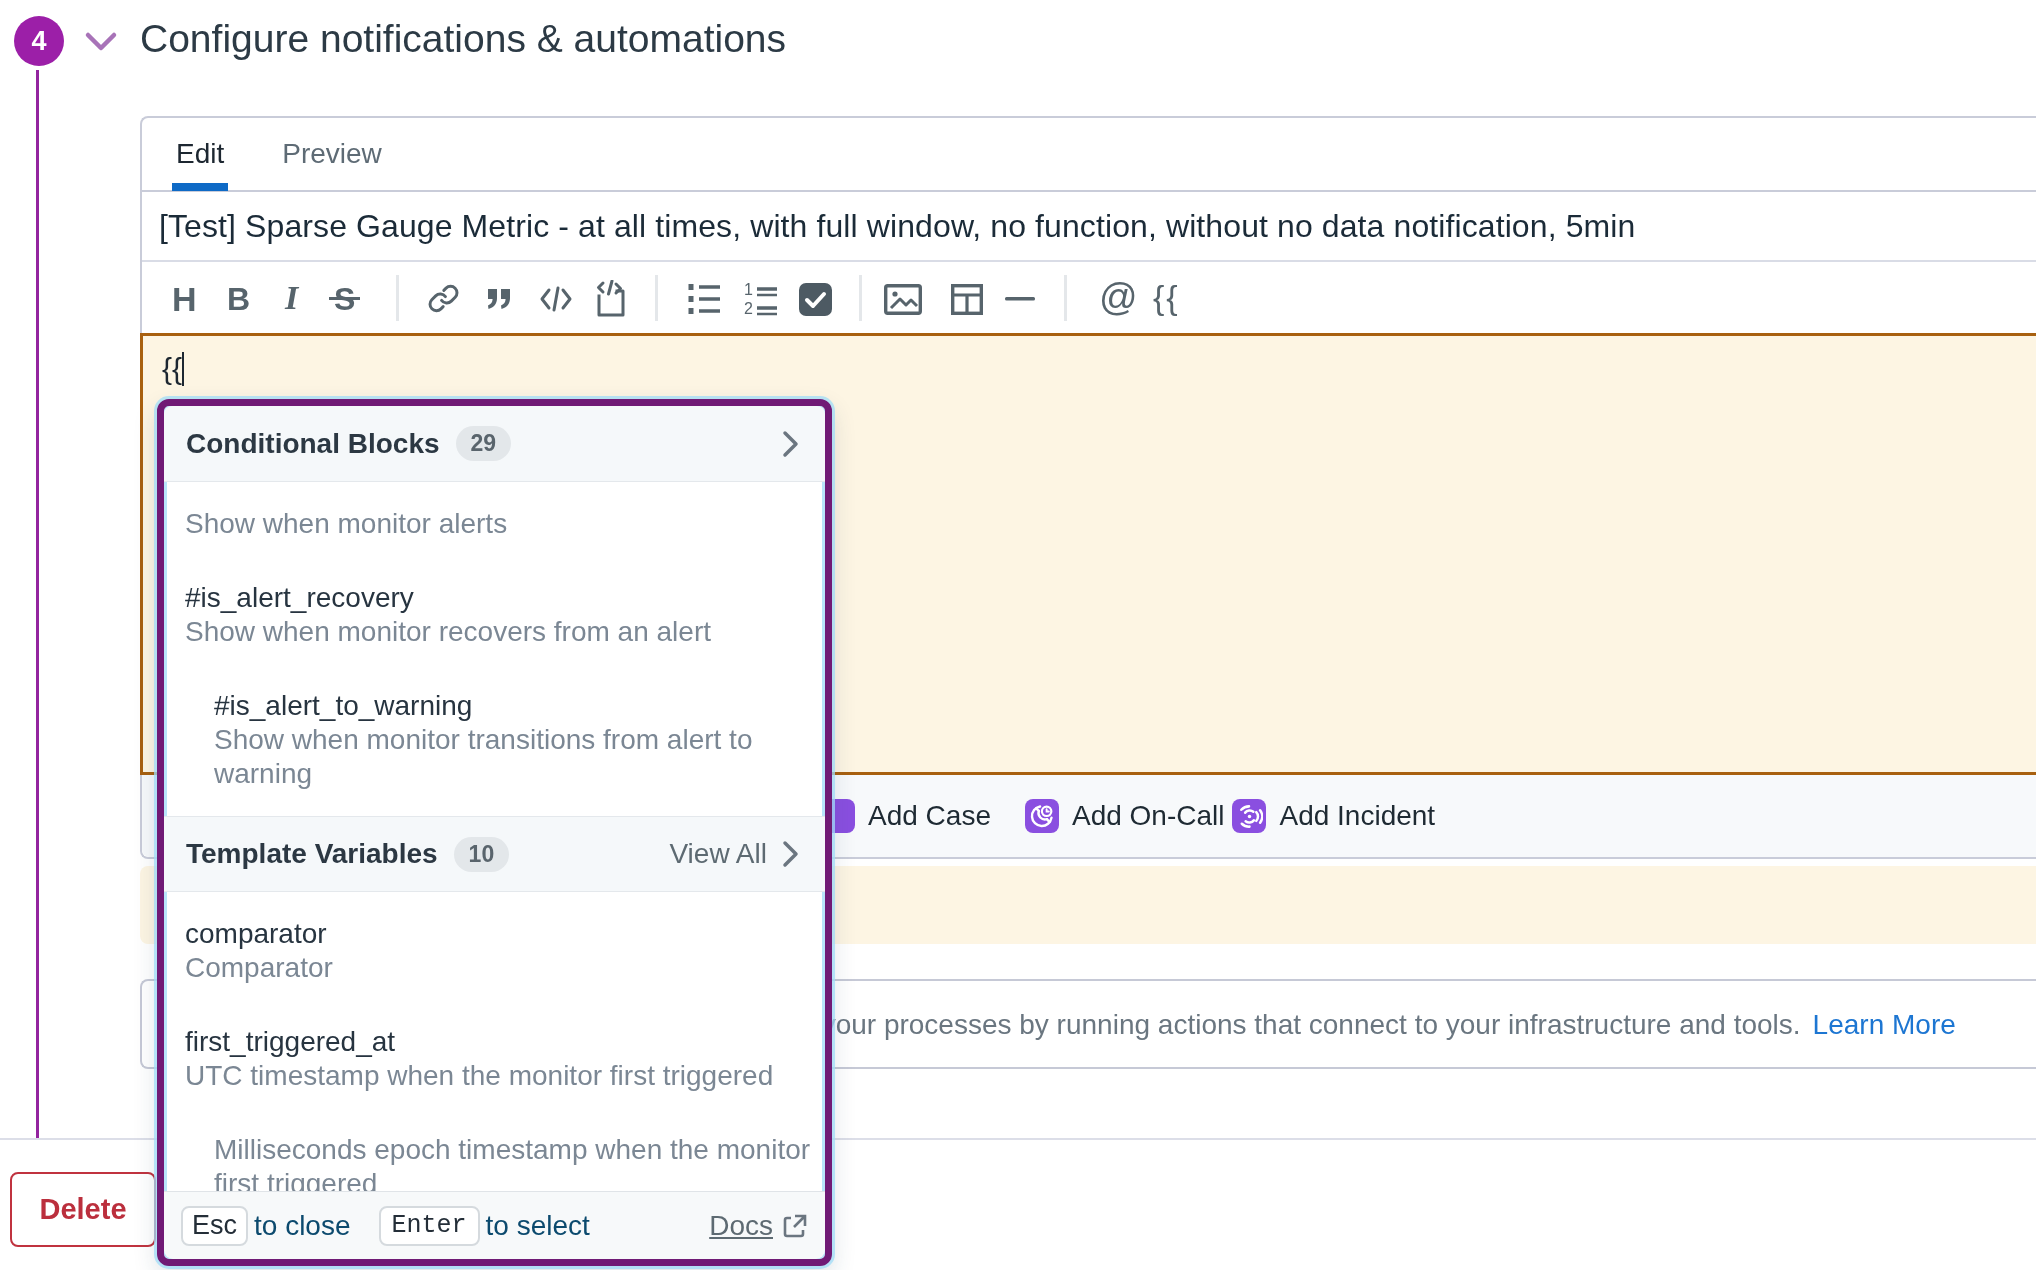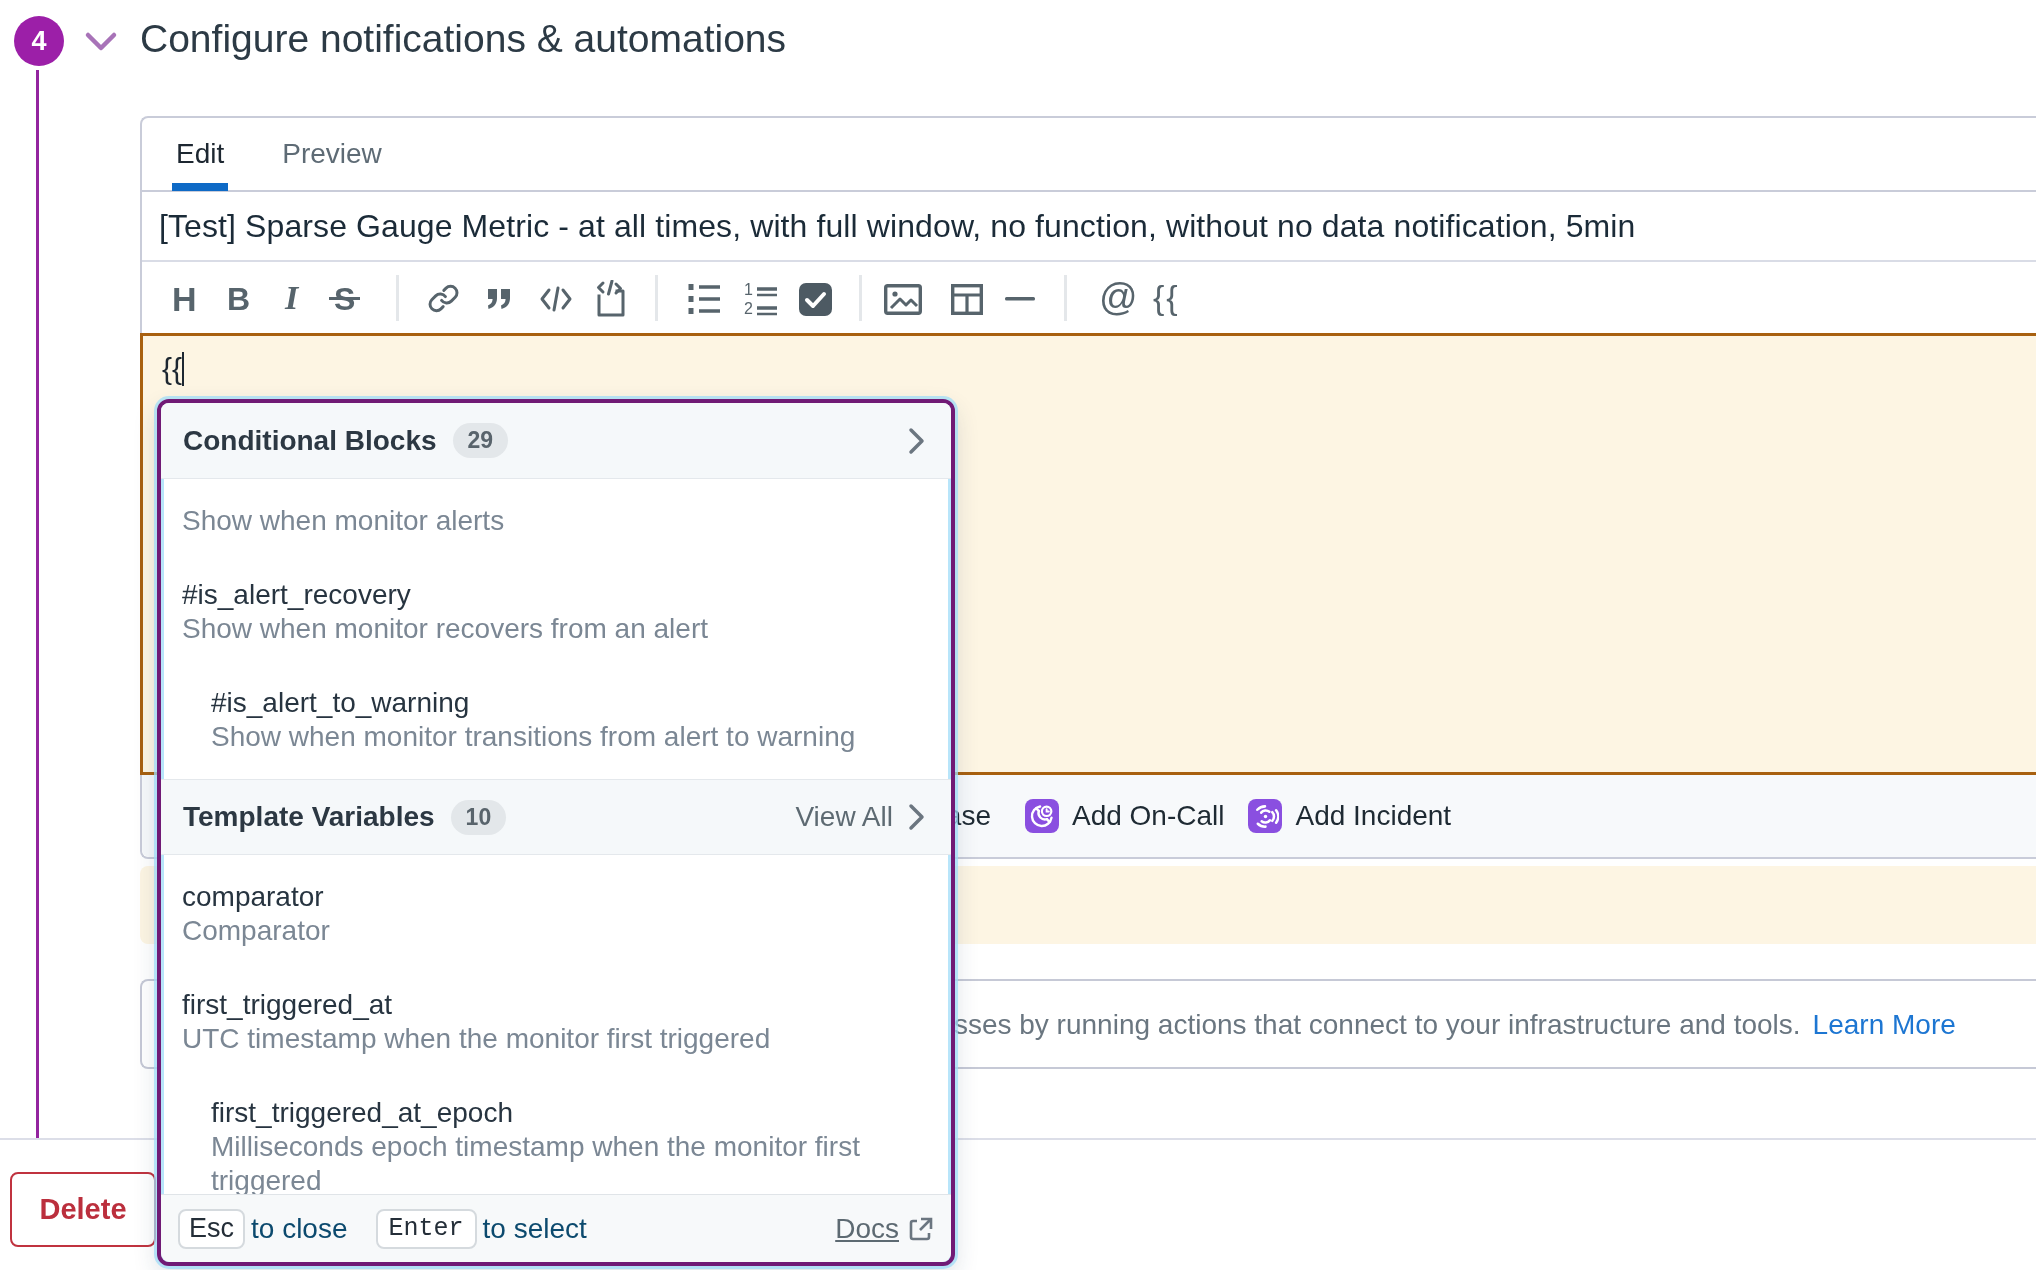--- a/index.html
+++ b/index.html
@@ -54,22 +54,22 @@
 .wftext { position:absolute; left:552px; top:0; height:88px; display:flex; align-items:center; white-space:nowrap; }
 .learn { color:#1d76d2; }
 
 .hr { position:absolute; left:0; top:1138px; width:2036px; height:2px; background:#dcdee8; }
 
 .delete { position:absolute; left:10px; top:1172px; width:146px; height:75px;
   border:2px solid #c0333f; border-radius:8px; background:#fff; color:#bb2f3d;
   font-size:29px; font-weight:bold; font-family:"Liberation Sans", sans-serif; }
 
 
-.popup { position:absolute; left:157px; top:399px; width:798px; height:867px;
-  border:4px solid #701a75; border-radius:12px; background:#fff;
+.popup { position:absolute; left:157px; top:399px; width:675px; height:867px;
+  border:7px solid #701a75; border-radius:12px; background:#fff;
   box-shadow:0 0 0 3px rgba(160,220,248,0.75), 0 10px 24px rgba(30,60,90,0.16), inset 0 0 0 3px rgba(160,220,248,0.75); }
 .sechead { height:76px; background:#f5f8fa; border-bottom:1px solid #e4e8ec;
   display:flex; align-items:center; padding:0 26px 0 22px; }
 .sechead.first { border-radius:8px 8px 0 0; }
 .sechead.second { border-top:1px solid #e4e8ec; }
 .sectitle { font-size:28px; font-weight:bold; color:#2c3843; }
 .badge { background:#e3e7ea; color:#59646c; font-size:23px; font-weight:bold;
   border-radius:19px; padding:4px 15px; margin-left:16px; }
 .spacer { flex:1; }
 .viewall { font-size:28px; color:#5d6a72; margin-right:14px; }
@@ -185,21 +185,21 @@
       <div class="addbtn" style="margin-left:679px;"><span class="addicon"></span>Add Case</div>
       <div class="addbtn" style="margin-left:34px;"><span class="addicon">
             <svg width="26" height="26" viewBox="0 0 27 27" fill="none" stroke="#fff" stroke-width="2.5" stroke-linecap="round">
               <path d="M11.5 3.6 A 10.2 10.2 0 1 0 23.4 15.2"></path>
               <path d="M10.2 8.2 A 6.8 6.8 0 0 0 18.6 16.8"></path>
               <path d="M10.2 8.2 L7.4 5.6 M18.6 16.8 L21.4 19.8"></path>
               <circle cx="18.3" cy="8.6" r="4.9" stroke-width="2.3"></circle>
               <path d="M18.3 6.4 v2.4 h2.3" stroke-width="2"></path>
             </svg>
           </span>Add On-Call</div>
-      <div class="addbtn" style="margin-left:24px;"><span class="addicon">
+      <div class="addbtn" style="margin-left:8px;"><span class="addicon">
             <svg width="27" height="27" viewBox="0 0 28 28" fill="none" stroke="#fff" stroke-width="2.6" stroke-linecap="round">
               <circle cx="14" cy="14" r="1.8" fill="#fff" stroke="none"></circle>
               <path d="M9.5 10 a 6 6 0 0 1 8.5 -1"></path>
               <path d="M18.5 18 a 6 6 0 0 1 -8.5 1"></path>
               <path d="M5.5 7 a 11 11 0 0 1 8 -3.5"></path>
               <path d="M6 21.5 a 11 11 0 0 0 8 3"></path>
               <path d="M21 9.5 a 6.5 6.5 0 0 1 0 9"></path>
               <path d="M25 7.5 a 11 11 0 0 1 0 13"></path>
             </svg>
           </span>Add Incident</div>
@@ -249,21 +249,20 @@
     <div class="items">
       <div class="item">
           <div class="iname">comparator</div>
           <div class="idesc">Comparator</div>
         </div>
       <div class="item">
           <div class="iname">first_triggered_at</div>
           <div class="idesc">UTC timestamp when the monitor first triggered</div>
         </div>
       <div class="item">
-          <div class="iname">first_triggered_at_epoch</div>
           <div class="idesc">Milliseconds epoch timestamp when the monitor first triggered</div>
         </div>
     </div>
     <div class="pfoot">
       <span class="key">Esc</span>
         <span class="klabel">to close</span>
       <span class="key mono">Enter</span>
         <span class="klabel">to select</span>
       <span class="spacer"></span>
       <span class="docs">Docs</span>

